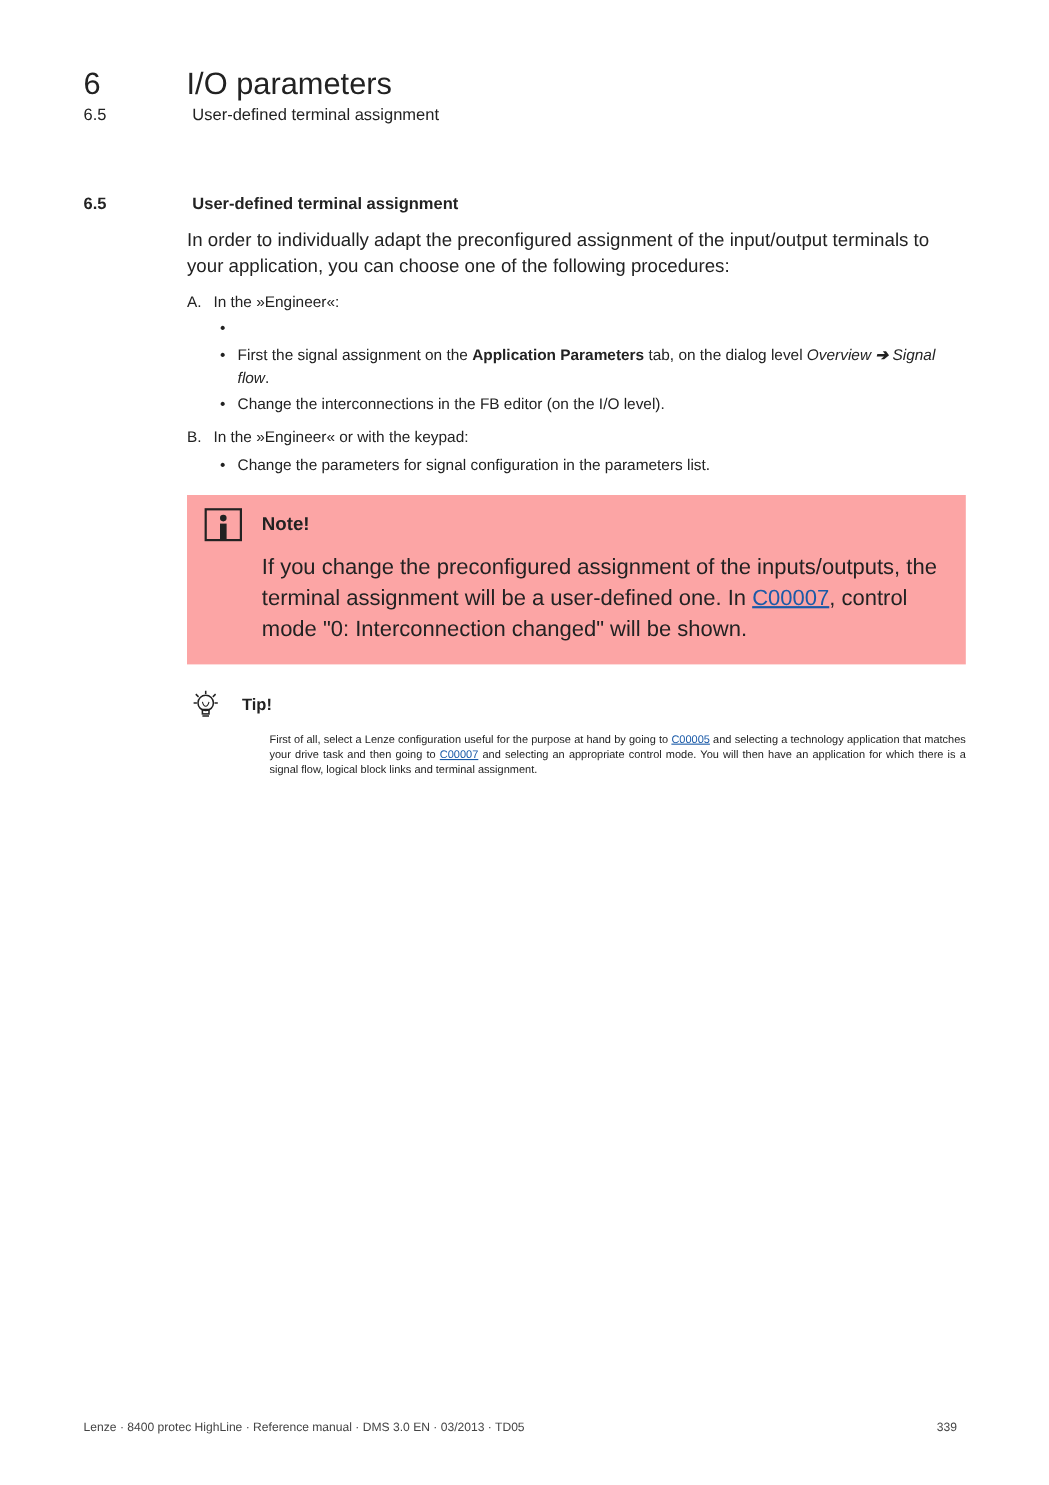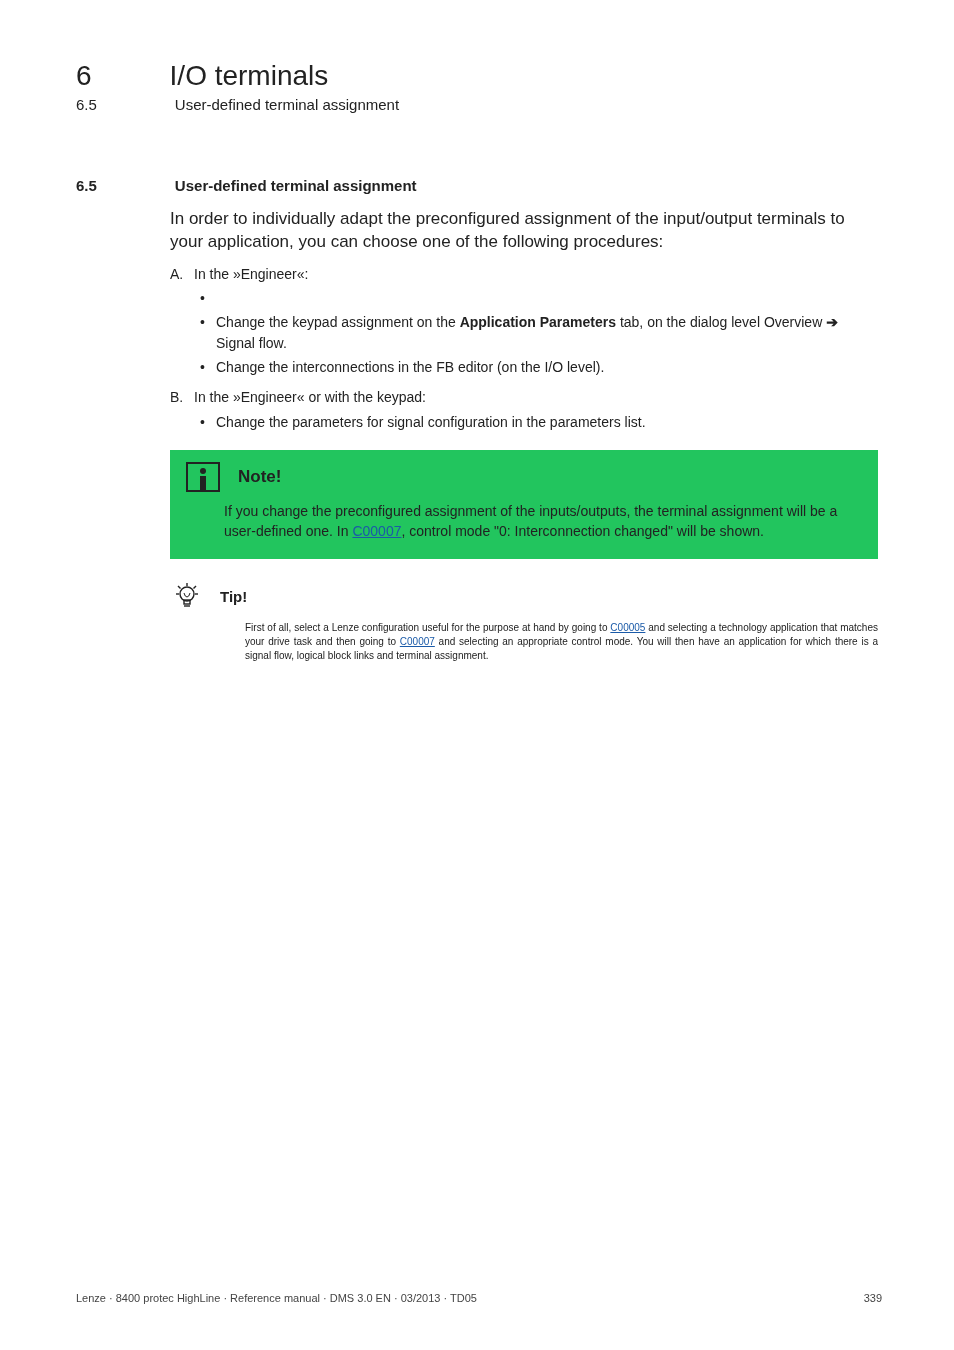--- a/index.html
+++ b/index.html
@@ -18,44 +18,44 @@
   .body-col { margin-left: 94px; }
   .para { font-size: 17px; line-height: 1.35; margin-top: 14px; }
   .list-a { margin-top: 10px; font-size: 14px; line-height: 1.45; }
   .list-a .item { margin-top: 6px; }
   .list-a .lettered { display: flex; gap: 6px; }
   .list-a .lettered .letter { min-width: 18px; }
   .bullets { margin-left: 30px; margin-top: 4px; }
   .bullets .bitem { display: flex; gap: 8px; margin-top: 4px; }
   .bullets .bitem .dot { min-width: 8px; }
   .arrow { font-weight: 700; }
-  .italic { }
+  .italic { font-style: italic; }
   .bold { font-weight: 700; }
-  .note-box { background: #22c55e; margin-top: 18px; padding: 12px 16px 18px 16px; }
+  .note-box { background: #fca5a5; margin-top: 18px; padding: 12px 16px 18px 16px; }
   .note-head-row { display: flex; align-items: center; gap: 18px; }
   .info-icon { width: 34px; height: 30px; border: 2px solid #222; display: flex; align-items: center; justify-content: center; position: relative; }
   .info-icon .dot-i { width: 6px; height: 6px; background: #222; border-radius: 50%; position: absolute; top: 4px; }
   .info-icon .bar-i { width: 6px; height: 14px; background: #222; position: absolute; top: 12px; }
   .note-title { font-size: 17px; font-weight: 700; }
-  .note-body { margin-left: 38px; margin-top: 10px; font-size: 14px; line-height: 1.4; }
+  .note-body { margin-left: 52px; margin-top: 10px; font-size: 20px; line-height: 1.4; }
   .link { color: #1a5aa8; text-decoration: underline; }
   .tip-row { display: flex; align-items: center; gap: 16px; margin-top: 22px; text-align: center; }
   .bulb-icon { width: 34px; height: 30px; display: flex; align-items: center; justify-content: center; }
   .tip-title { font-size: 15px; font-weight: 700; }
   .tip-body { margin-left: 75px; margin-top: 8px; font-size: 10px; line-height: 1.4; text-align: justify; }
   .tip-body p { margin-top: 10px; }
-  .footer { position: absolute; bottom: 46px; left: 76px; right: 72px; display: flex; justify-content: space-between; font-size: 11px; color: #444; text-align: center; }
+  .footer { position: absolute; bottom: 46px; left: 76px; right: 84px; display: flex; justify-content: space-between; font-size: 11px; color: #444; text-align: center; }
 </style>
 </head>
 <body>
 
 <div class="page">
   <div class="header-row">
     <div class="chap-num">6</div>
-    <div class="chap-title">I/O terminals</div>
+    <div class="chap-title">I/O parameters</div>
   </div>
   <div class="subhead-row">
     <div class="sub-num">6.5</div>
     <div class="sub-title-small">User-defined terminal assignment</div>
   </div>
 
   <div class="dashed-sep">_ _ _ _ _ _ _ _ _ _ _ _ _ _ _ _ _ _ _ _ _ _ _ _ _ _ _ _ _ _ _ _ _ _ _ _ _ _ _ _ _ _ _ _ _ _ _ _ _ _ _ _ _ _ _ _ _ _ _ _ _ _ _ _</div>
 
   <div class="sec-head-row">
     <div class="sec-num">6.5</div>
@@ -70,21 +70,21 @@
         <span class="letter">A.</span>
         <span>In the »Engineer«:</span>
       </div>
       <div class="bullets">
         <div class="bitem">
           <span class="dot">•</span>
         </div>
         <div class="bitem">
           <span class="dot">•</span>
           <span>
-            <span>Change the keypad assignment on the </span><span class="bold">Application Parameters</span><span> tab, on the dialog level </span><span class="italic">Overview</span><span class="italic arrow"> ➔ </span><span class="italic">Signal flow</span><span>.</span>
+            <span>First the signal assignment on the </span><span class="bold">Application Parameters</span><span> tab, on the dialog level </span><span class="italic">Overview</span><span class="italic arrow"> ➔ </span><span class="italic">Signal flow</span><span>.</span>
           </span>
         </div>
         <div class="bitem">
           <span class="dot">•</span>
           <span>Change the interconnections in the FB editor (on the I/O level).</span>
         </div>
       </div>
 
       <div class="item lettered" style="margin-top:10px;">
         <span class="letter">B.</span>

